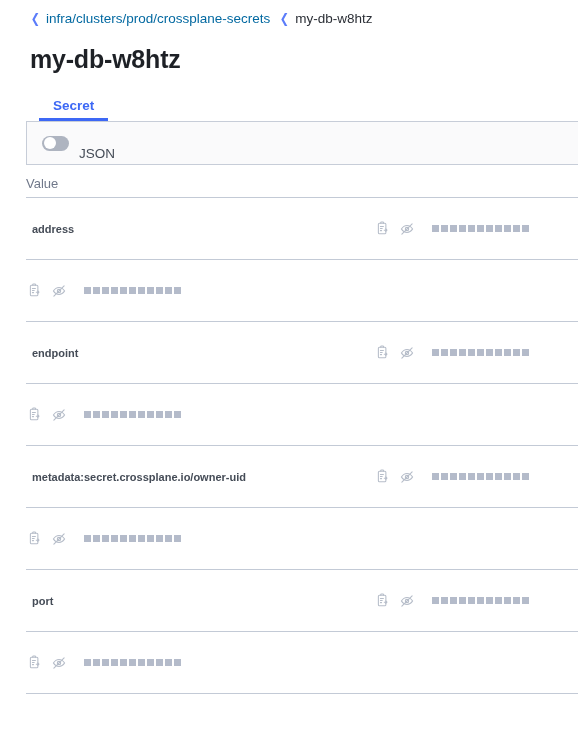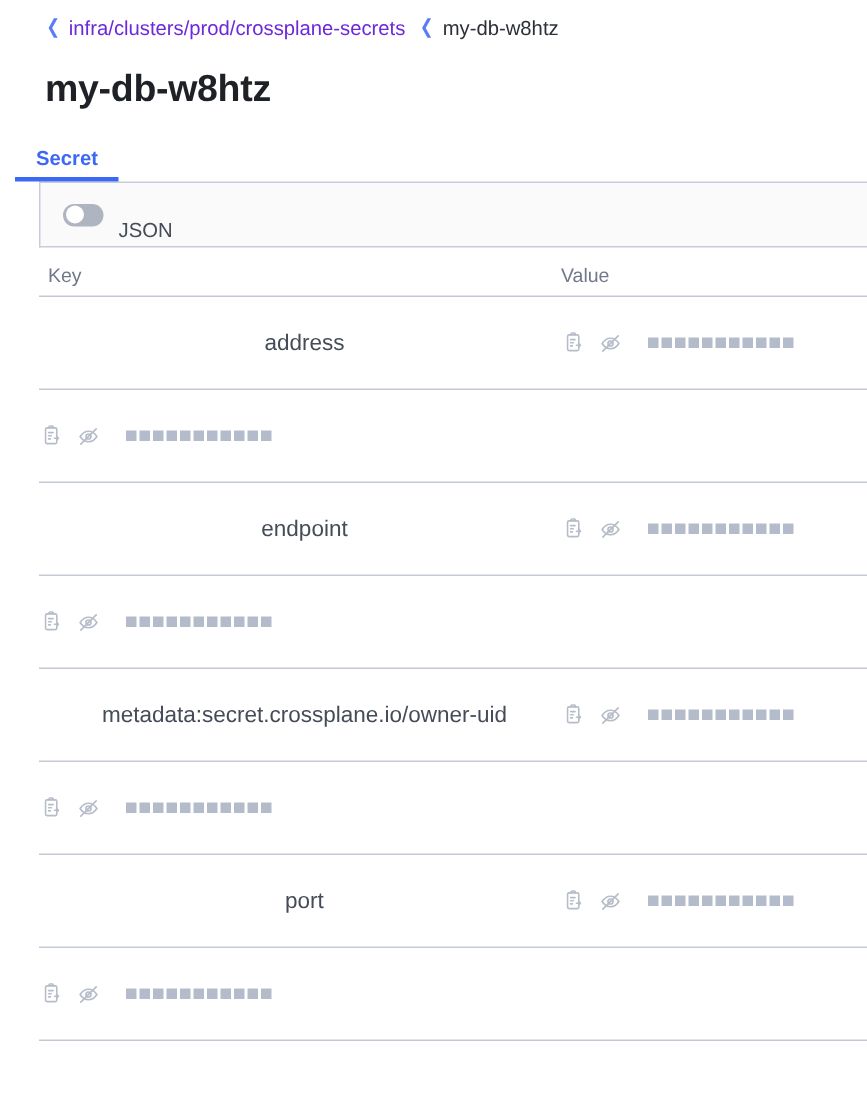--- a/index.html
+++ b/index.html
@@ -27,21 +27,21 @@
   }
   .crumb-chevron {
     color: #5b7cfa;
     font-size: 13px;
     margin-right: 5px;
     display: inline-block;
     transform: scaleX(0.85);
     font-family: "DejaVu Sans", sans-serif;
   }
   .crumb-link {
-    color: #6d28d9;
+    color: #0369a1;
     text-decoration: none;
     white-space: nowrap;
   }
   .crumb-current {
     color: #2b2f36;
     white-space: nowrap;
   }
   .crumb-sep-gap { width: 9px; }
 
   
@@ -51,21 +51,21 @@
     font-size: 25px;
     line-height: 30px;
     font-weight: bold;
     color: #1e2126;
     letter-spacing: -0.2px;
   }
 
   
   .tabs {
     margin-top: 19px;
-    padding-left: 22px;
+    padding-left: 51px;
     display: flex;
     align-items: flex-end;
     height: 28px;
   }
   .tab {
     font-size: 13.5px;
     font-weight: bold;
     color: #3d68f5;
     padding: 0 2px 8px 2px;
     cursor: pointer;
@@ -149,24 +149,23 @@
     white-space: nowrap;
   }
   .cell-value {
     flex: 1;
     display: flex;
     align-items: center;
     min-width: 0;
   }
   .tbody .trow { height: 62px; }
   .tbody .cell-key {
-    font-size: 15px;
-    font-weight: normal;
+    font-size: 11px;
+    font-weight: bold;
     color: #454c57;
-    text-align: center;
   }
 
   .icon-btn {
     width: 17px;
     height: 17px;
     flex: none;
     display: inline-flex;
     align-items: center;
     justify-content: center;
     cursor: pointer;
@@ -210,21 +209,20 @@
 <div class="toolbar">
   <div class="switch">
     <span class="knob"></span>
   </div>
   <span class="toolbar-label">JSON</span>
 </div>
 
 <div class="table">
 
   <div class="trow thead">
-    <div class="cell cell-key">Key</div>
     <div class="cell cell-value">Value</div>
   </div>
 
   <div class="tbody" id="table-body">
       <div class="trow">
         <div class="cell cell-key">address</div>
         <div class="cell cell-value">
           <span class="icon-btn">
             <svg width="15" height="15" viewBox="0 0 20 20" fill="none" stroke="currentColor" stroke-width="1.4" stroke-linecap="round" stroke-linejoin="round">
               <rect x="4.5" y="3" width="10" height="14" rx="1.4"></rect>

